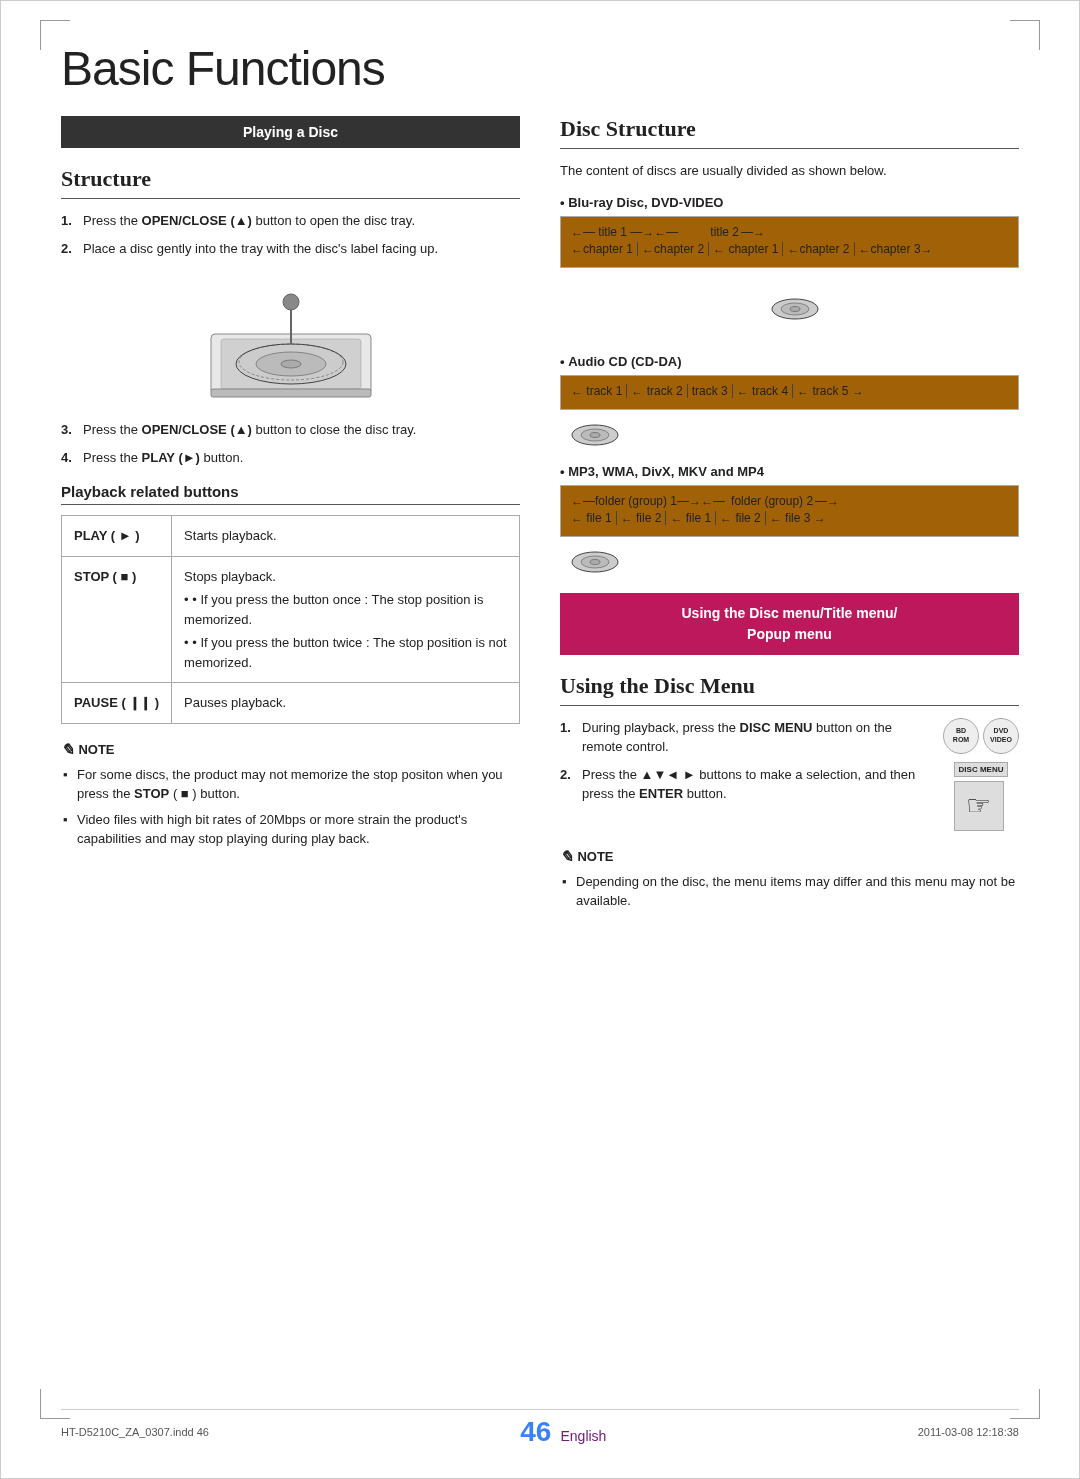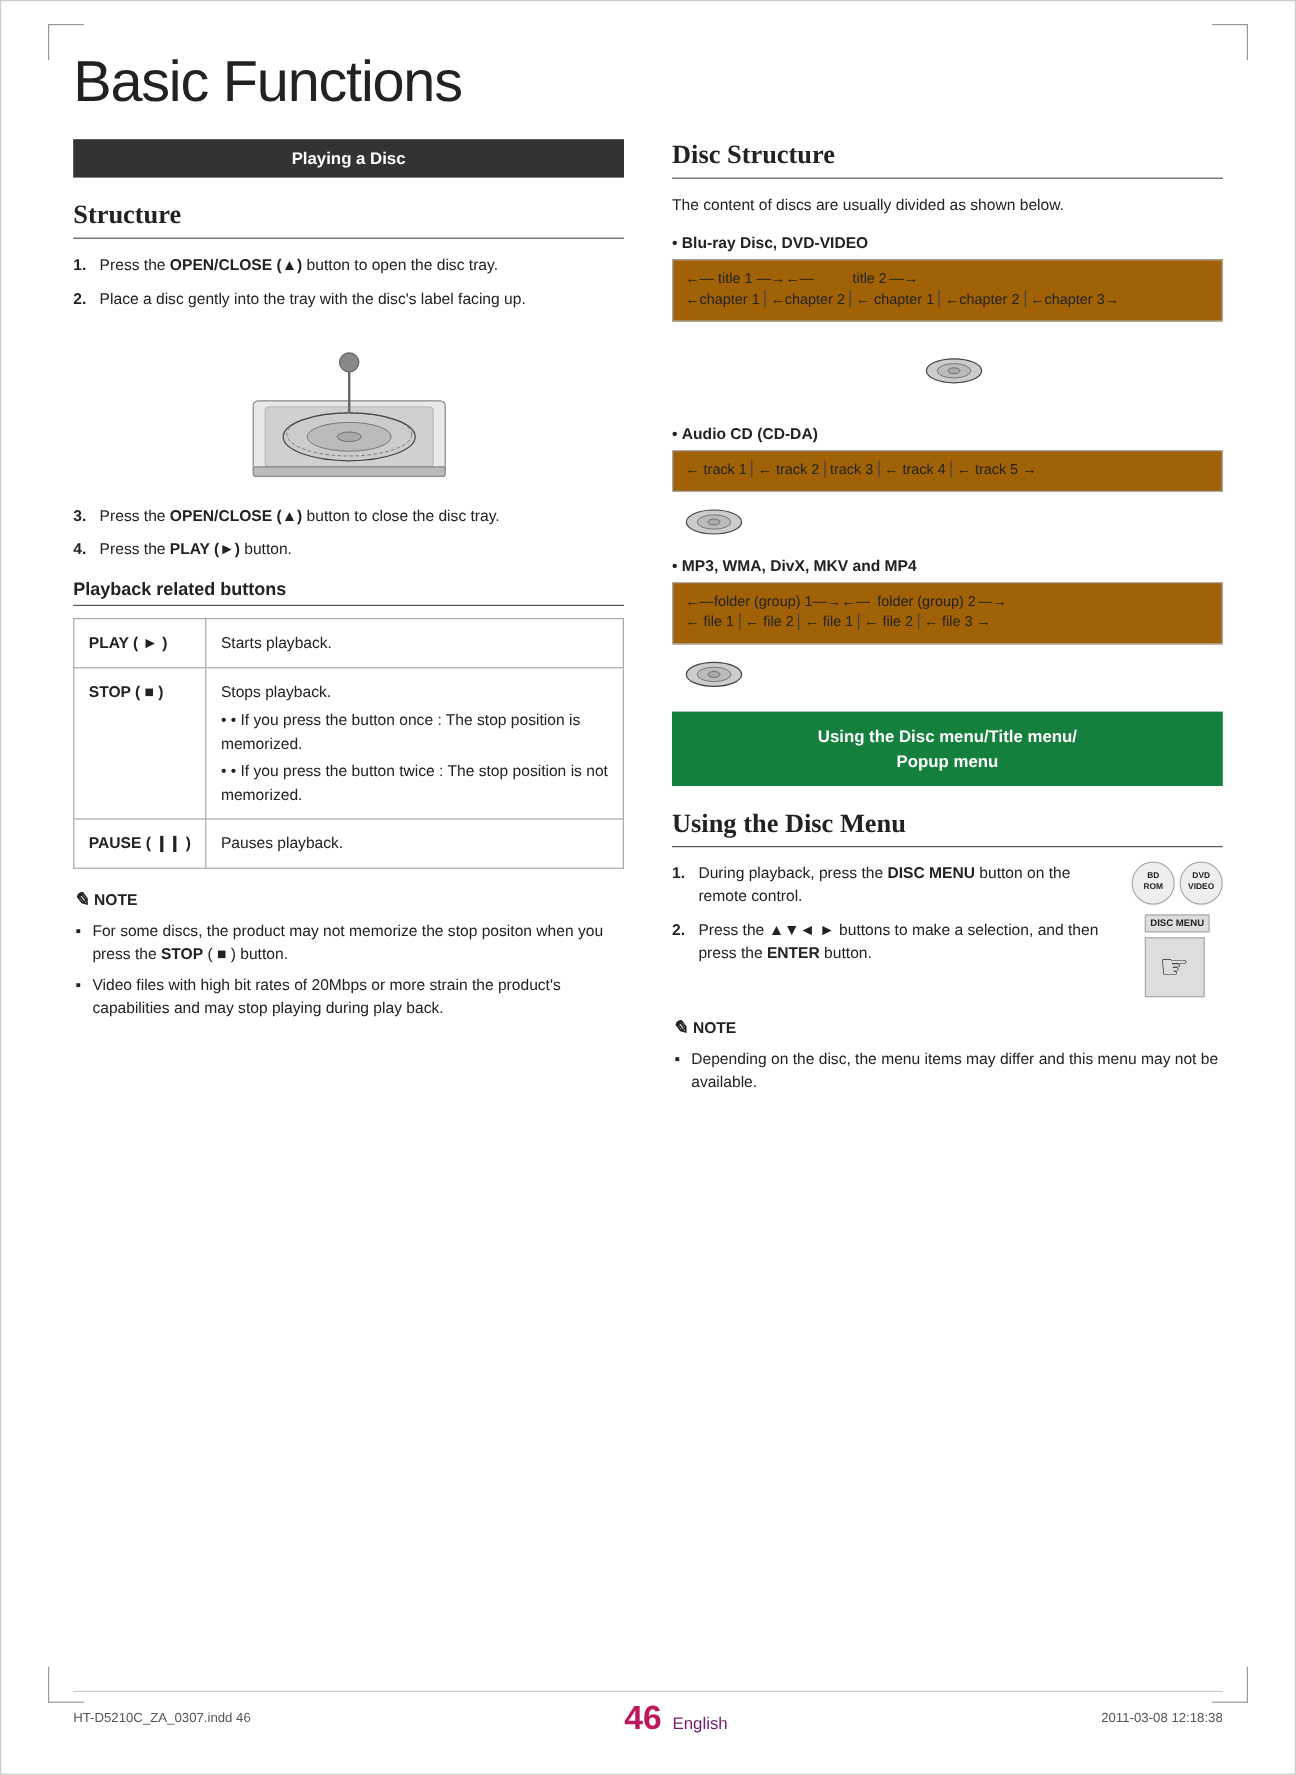--- a/index.html
+++ b/index.html
@@ -215,21 +215,21 @@
     }
     .disc-small {
       width: 50px;
       height: 50px;
       position: relative;
       margin: 6px auto;
     }
 
     
     .section-header-dark-right {
-      background: #15803d;
+      background: #be185d;
       color: #fff;
       text-align: center;
       padding: 10px 32px;
       font-size: 14px;
       font-weight: bold;
       margin-bottom: 18px;
       margin-top: 16px;
       line-height: 1.5;
     }
 
@@ -283,21 +283,21 @@
       justify-content: space-between;
       align-items: center;
       font-size: 11px;
       color: #555;
       border-top: 1px solid #ccc;
       padding-top: 6px;
     }
     .page-number {
       font-size: 28px;
       font-weight: bold;
-      color: #be185d;
+      color: #3b82f6;
     }
     .page-number-label {
       font-size: 14px;
       color: #701a75;
       margin-left: 6px;
     }
 
     .clearfix::after {
       content: "";
       display: table;

